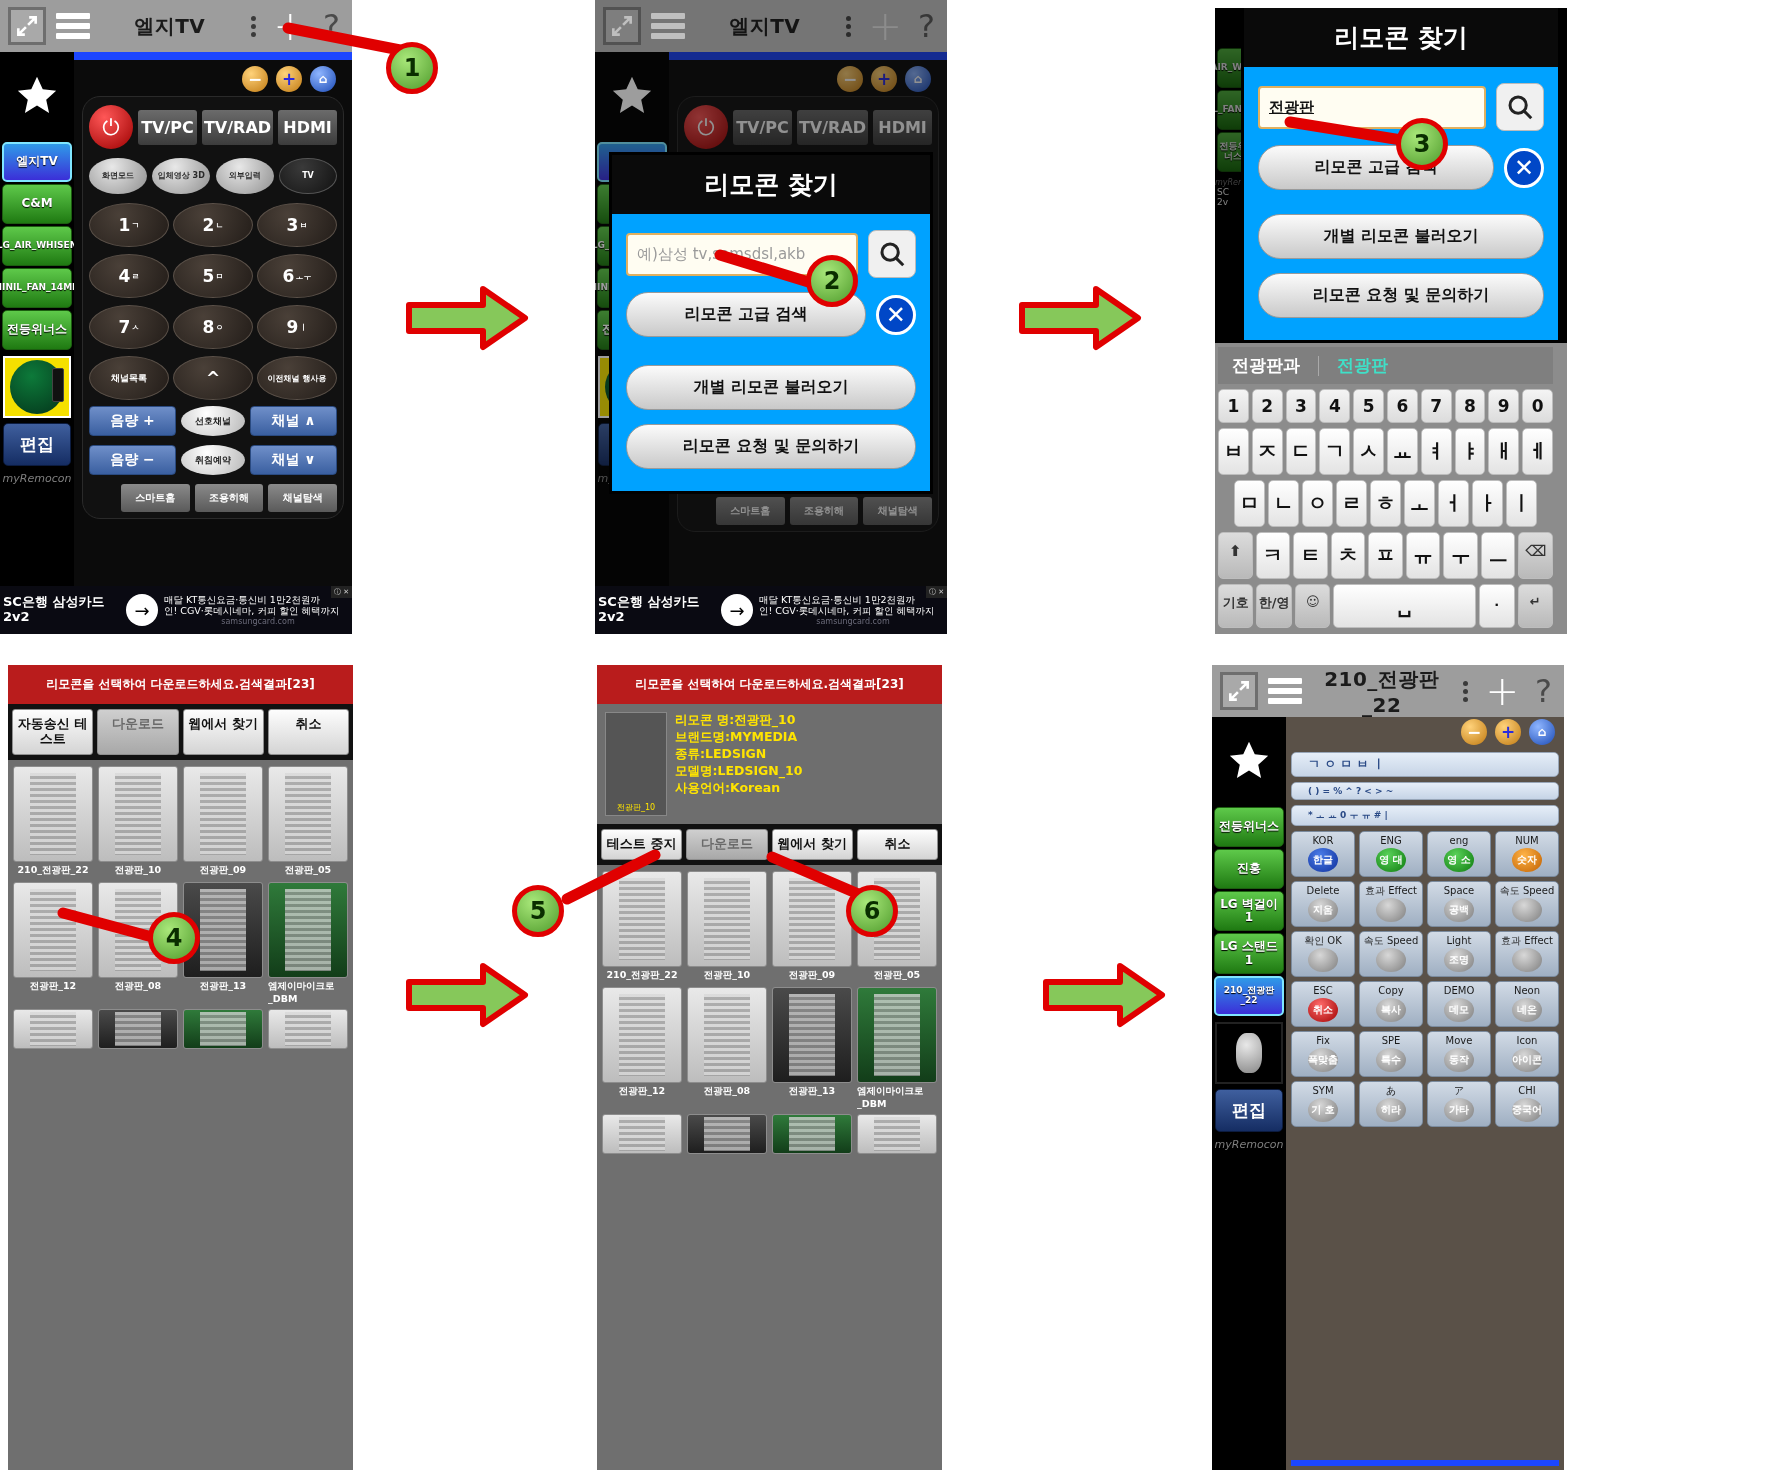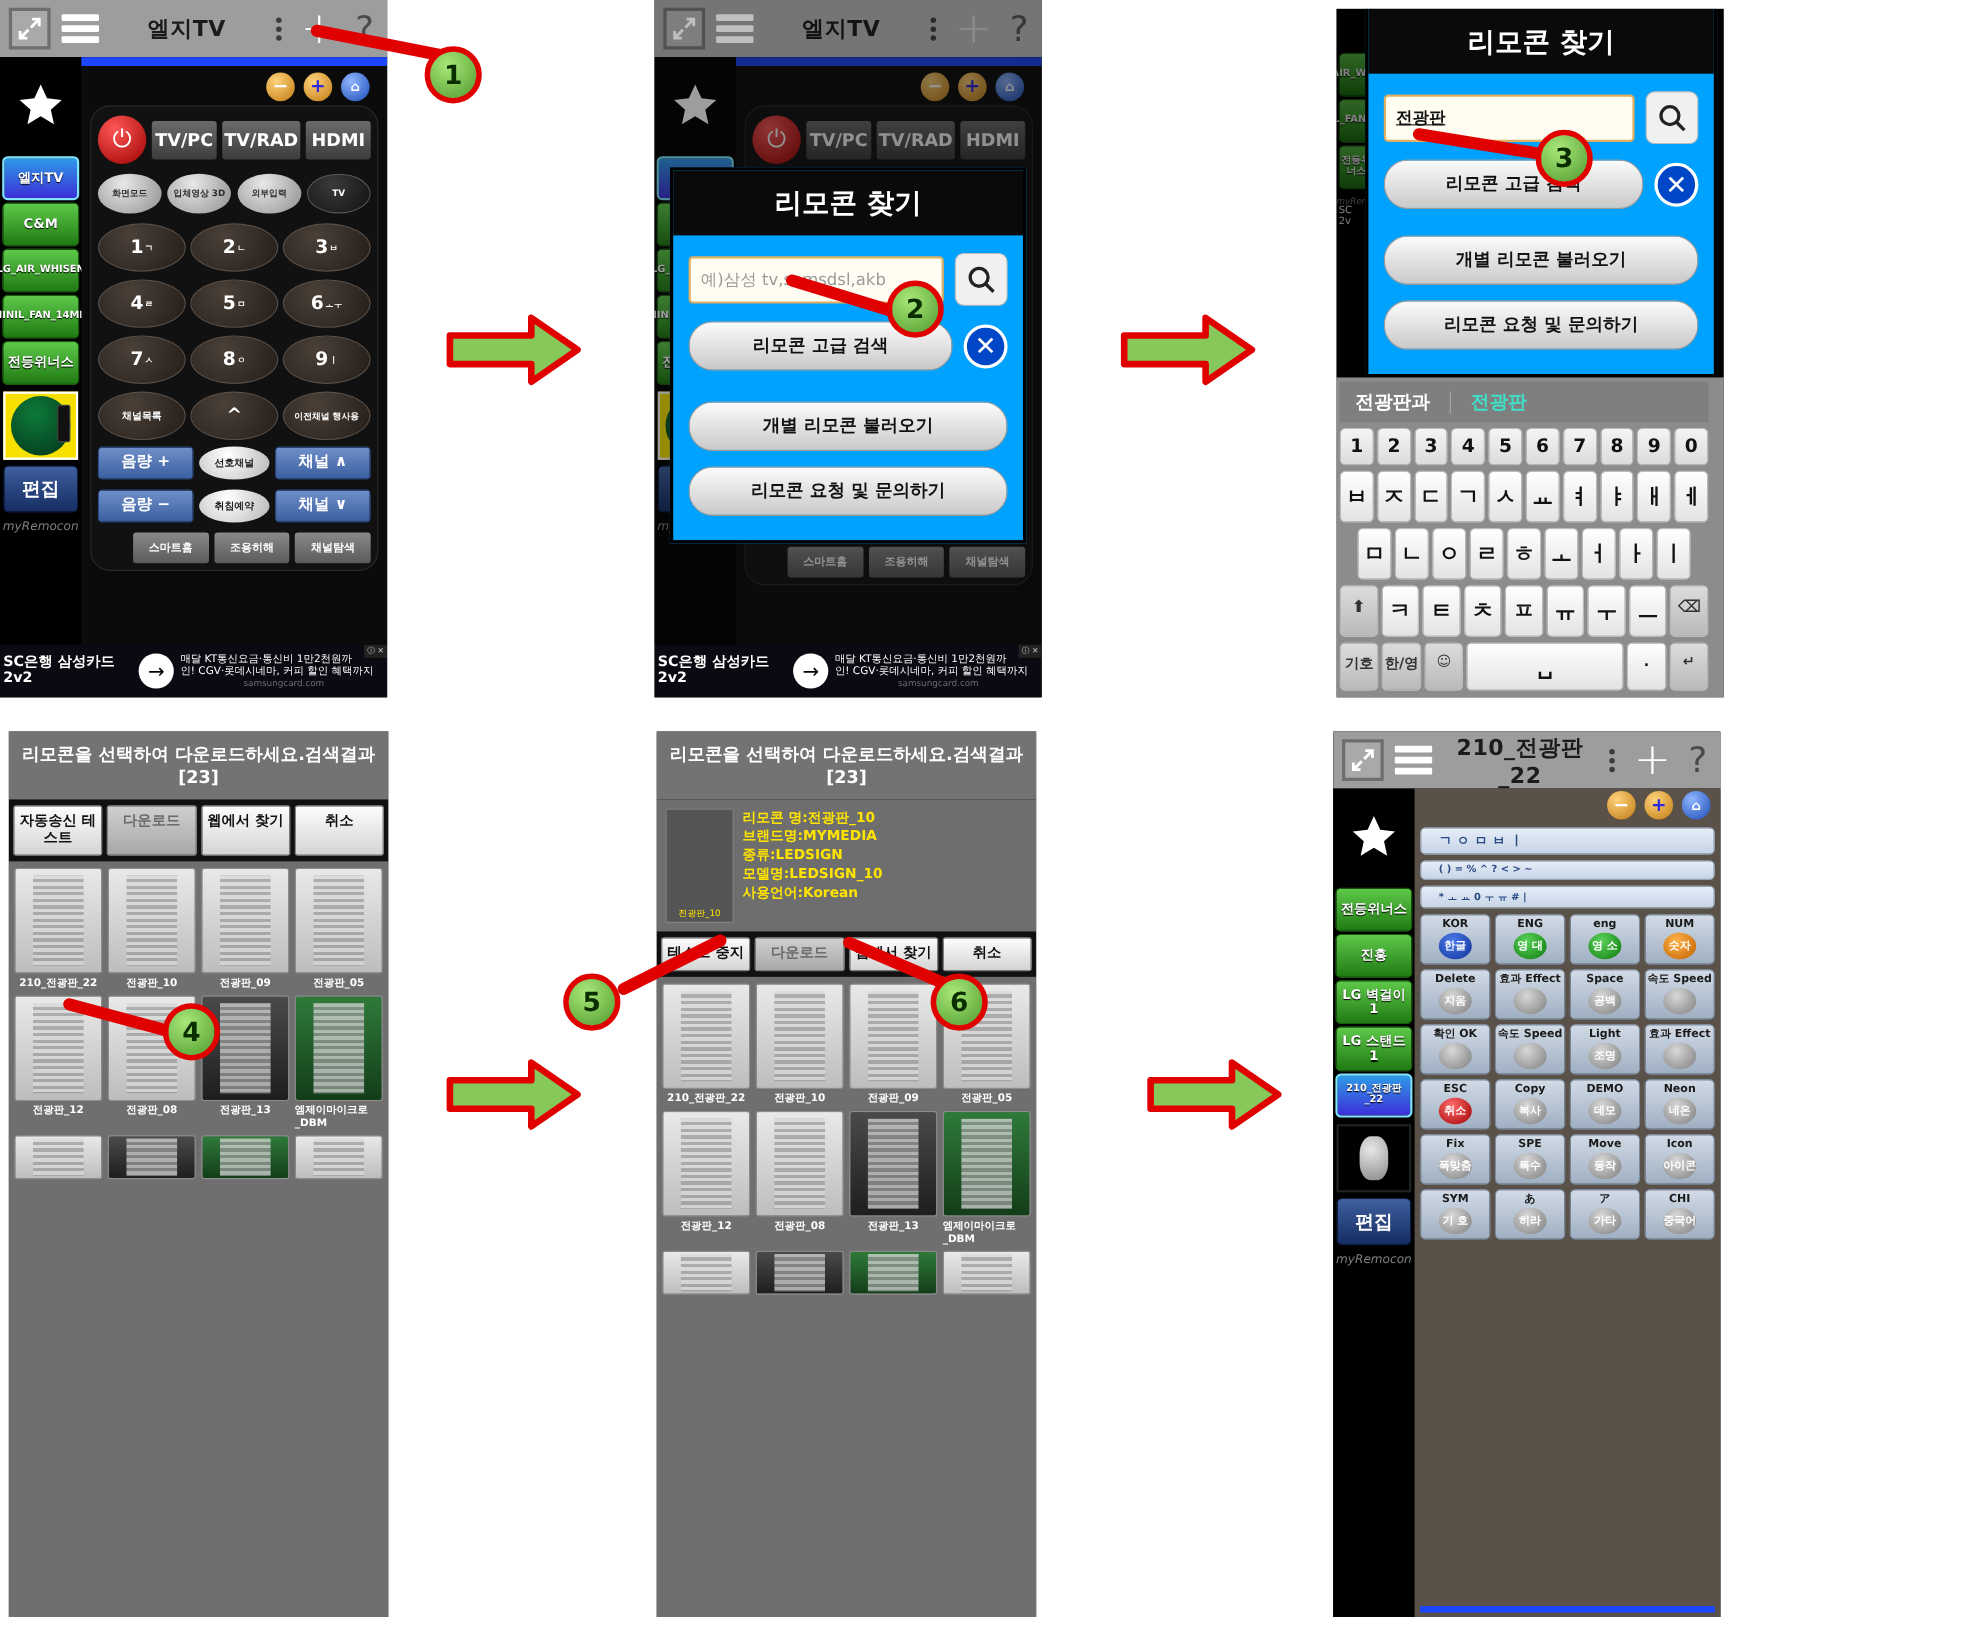--- a/index.html
+++ b/index.html
@@ -115,21 +115,21 @@
   .sugg .s2{color:#3fe0c8;font-size:17px;font-weight:bold;}
   .krow{display:flex;gap:3px;justify-content:center;margin-top:5px;}
   .key{background:linear-gradient(#ffffff,#e3e3e3);border:1px solid #bdbdbd;border-radius:5px;
      flex:1;text-align:center;font-size:20px;font-weight:bold;color:#111;padding:9px 0;}
   .key.num{font-size:17px;padding:6px 0;background:linear-gradient(#f4f4f4,#dcdcdc);}
   .key.fn{background:linear-gradient(#dcdcdc,#b9b9b9);color:#333;font-size:15px;}
   .key.space{flex:4.2;}
   .key.sm{font-size:13px;}
 
   
-  .listhdr{background:#737373;color:#fff;font-size:16px;font-weight:bold;text-align:center;padding:11px 4px;}
+  .listhdr{background:#b91c1c;color:#fff;font-size:12px;font-weight:bold;text-align:center;padding:11px 4px;}
   .infobox{background:#6e6e6e;display:flex;gap:8px;padding:8px;min-height:120px;}
   .infothumb{width:62px;background:#555;border:1px solid #888;display:flex;align-items:center;justify-content:center;}
   .infotxt{color:#ffe400;font-size:12.5px;line-height:1.35;font-weight:bold;flex:1;}
   .infotxt.small{font-size:11.5px;line-height:1.3;}
   .btnrow{display:flex;gap:4px;padding:5px 4px;background:#111;}
   .wb{flex:1;background:linear-gradient(#fdfdfd,#d4d4d4);border:1px solid #8e8e8e;border-radius:3px;
      text-align:center;font-size:13px;font-weight:bold;color:#111;padding:7px 2px;line-height:1.15;}
   .wb.dim{background:linear-gradient(#cfcfcf,#a8a8a8);color:#6a6a6a;}
   .rgrid{display:grid;grid-template-columns:repeat(4,1fr);gap:5px;padding:6px 5px;background:#6f6f6f;}
   .rcell{display:flex;flex-direction:column;align-items:center;gap:2px;}
@@ -140,21 +140,21 @@
   .rimg.gn{background:linear-gradient(#2f7a3a,#123d19);}
   .rlbl{color:#fff;font-size:9.5px;font-weight:bold;}
 
   
   .ledbody{flex:1;background:#5a5148;padding:4px 5px;display:flex;flex-direction:column;gap:5px;}
   .ledtop{background:linear-gradient(#e6eef8,#c6d4e6);border:1px solid #98a6b8;border-radius:5px;
      padding:3px 16px;font-size:12px;font-weight:bold;color:#2a4a86;display:flex;gap:8px;align-items:center;}
   .ledgrid{display:grid;grid-template-columns:repeat(4,1fr);gap:4px;}
   .ledkey{background:linear-gradient(#d2dbe6,#9fafc2);border:1px solid #7b8b9e;border-radius:5px;
      padding:3px 1px 4px 1px;text-align:center;}
-  .ledkey .cap{font-size:10px;font-weight:bold;color:#1a1a1a;line-height:1.1;}
+  .ledkey .cap{font-size:10px;font-weight:normal;color:#1a1a1a;line-height:1.1;}
   .ledkey .circ{width:30px;height:24px;margin:2px auto 0 auto;border-radius:50%;
      display:flex;align-items:center;justify-content:center;font-size:10px;font-weight:bold;color:#fff;}
   .c-blue{background:radial-gradient(circle at 40% 30%,#4a7ce8,#10309c);}
   .c-green{background:radial-gradient(circle at 40% 30%,#5ad25a,#0d7a0d);}
   .c-orange{background:radial-gradient(circle at 40% 30%,#ffb347,#c06000);}
   .c-red{background:radial-gradient(circle at 40% 30%,#ff6b6b,#a00000);}
   .c-gray{background:radial-gradient(circle at 40% 30%,#d8d8d8,#7d7d7d);color:#111;}
   .ledad{height:70px;background:#14121a;position:relative;overflow:hidden;display:flex;}
   .ledad .t{color:#ddd;font-size:8px;padding:4px;line-height:1.3;width:92px;}
   .ledad .pic{flex:1;background:linear-gradient(90deg,#3a2a20,#8a6a4a,#2a1a12);}

